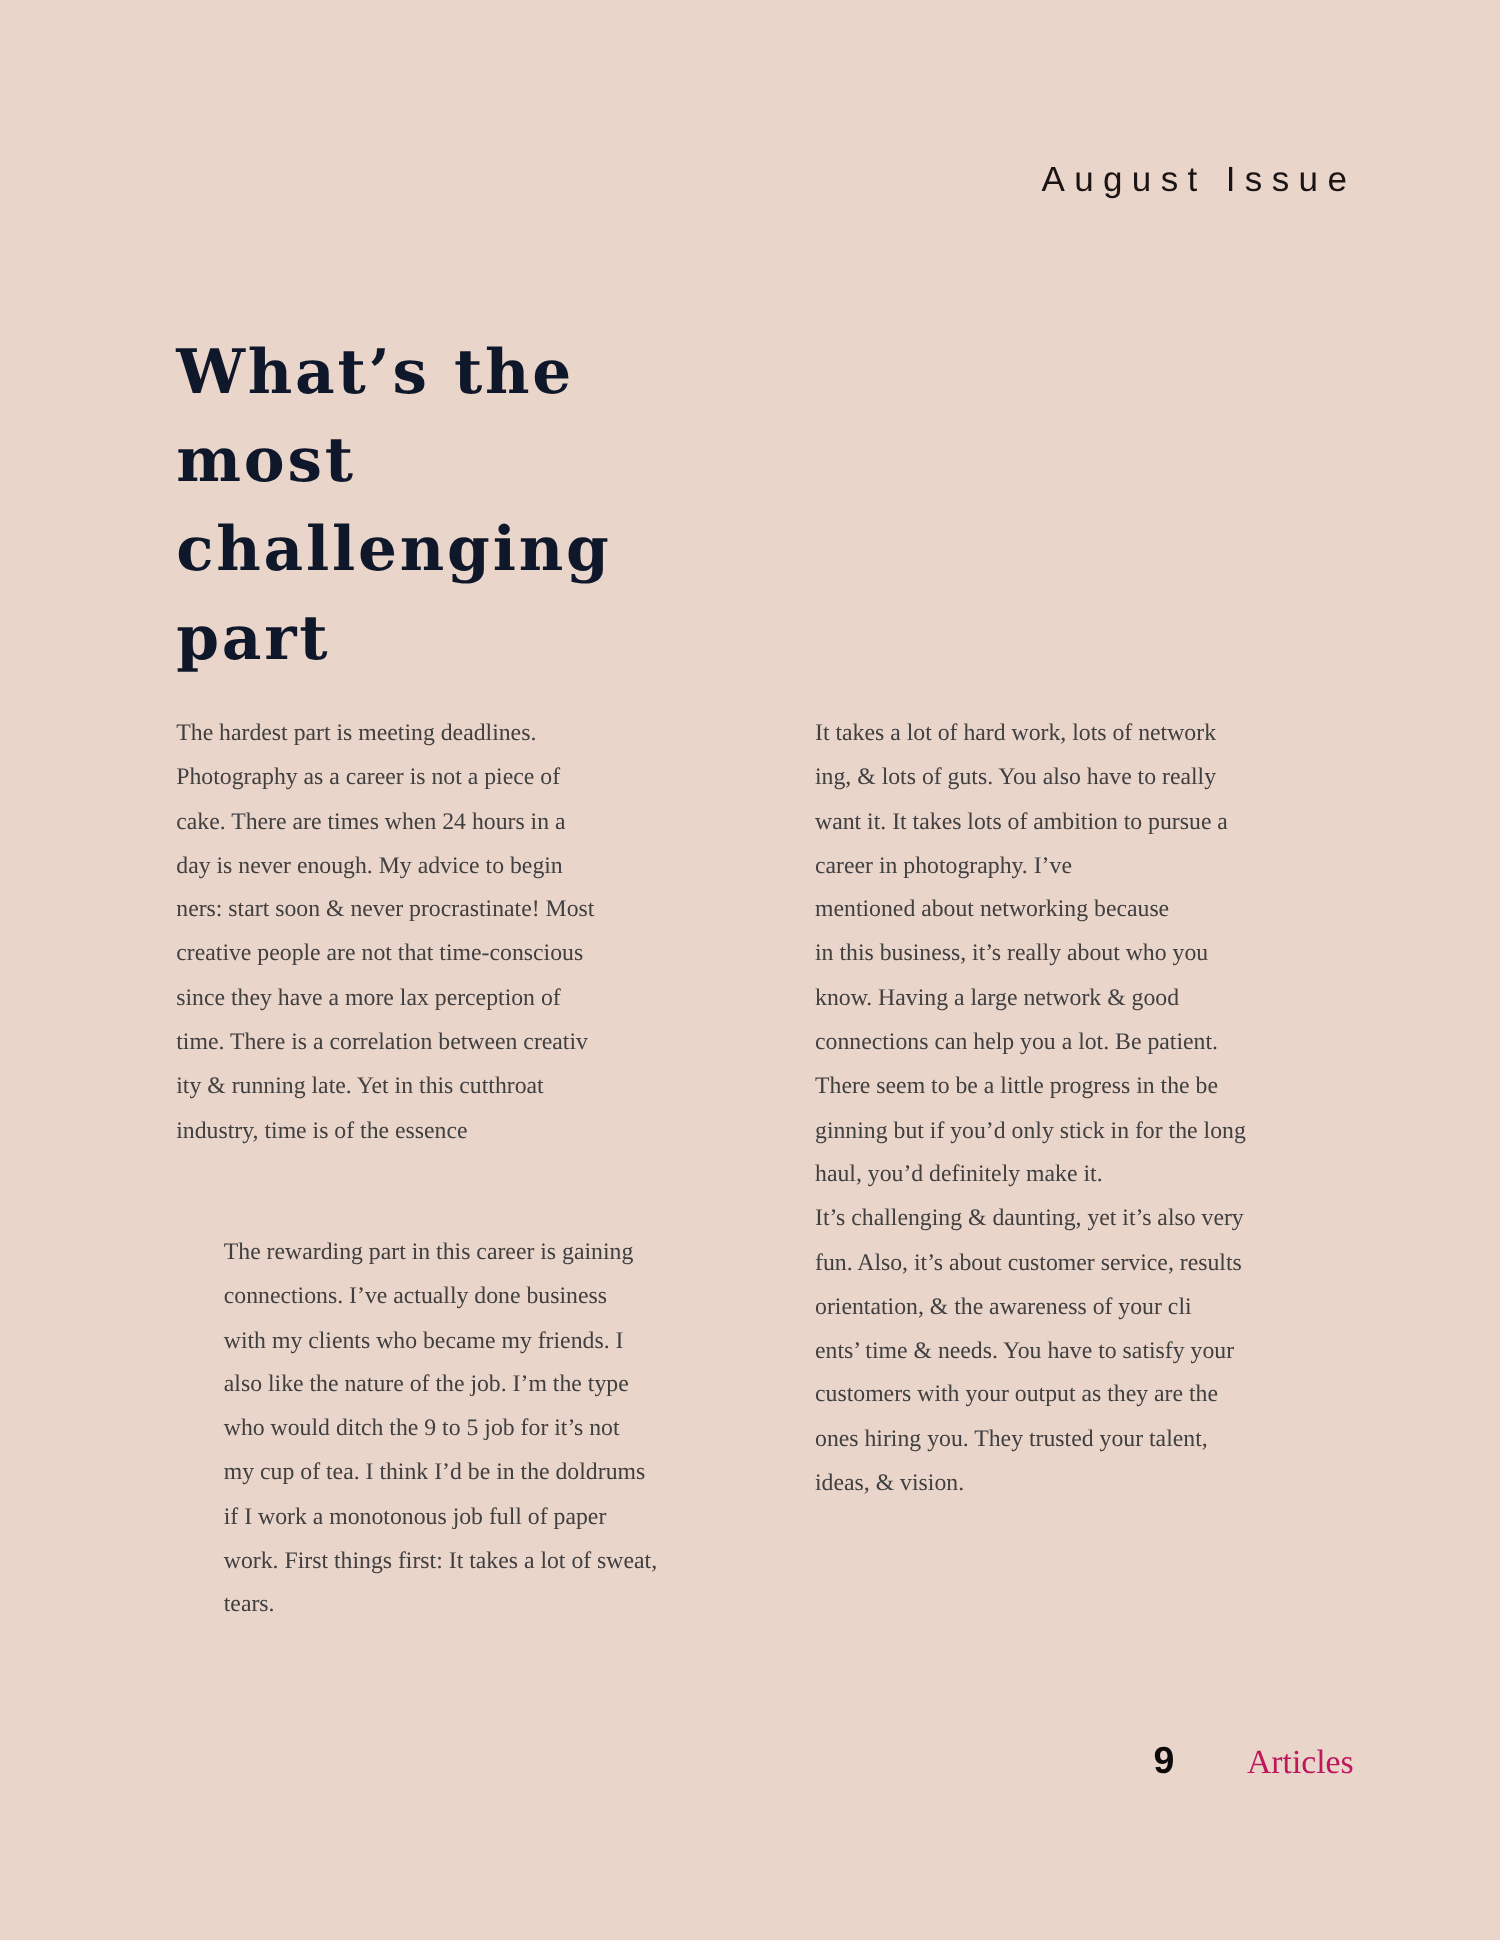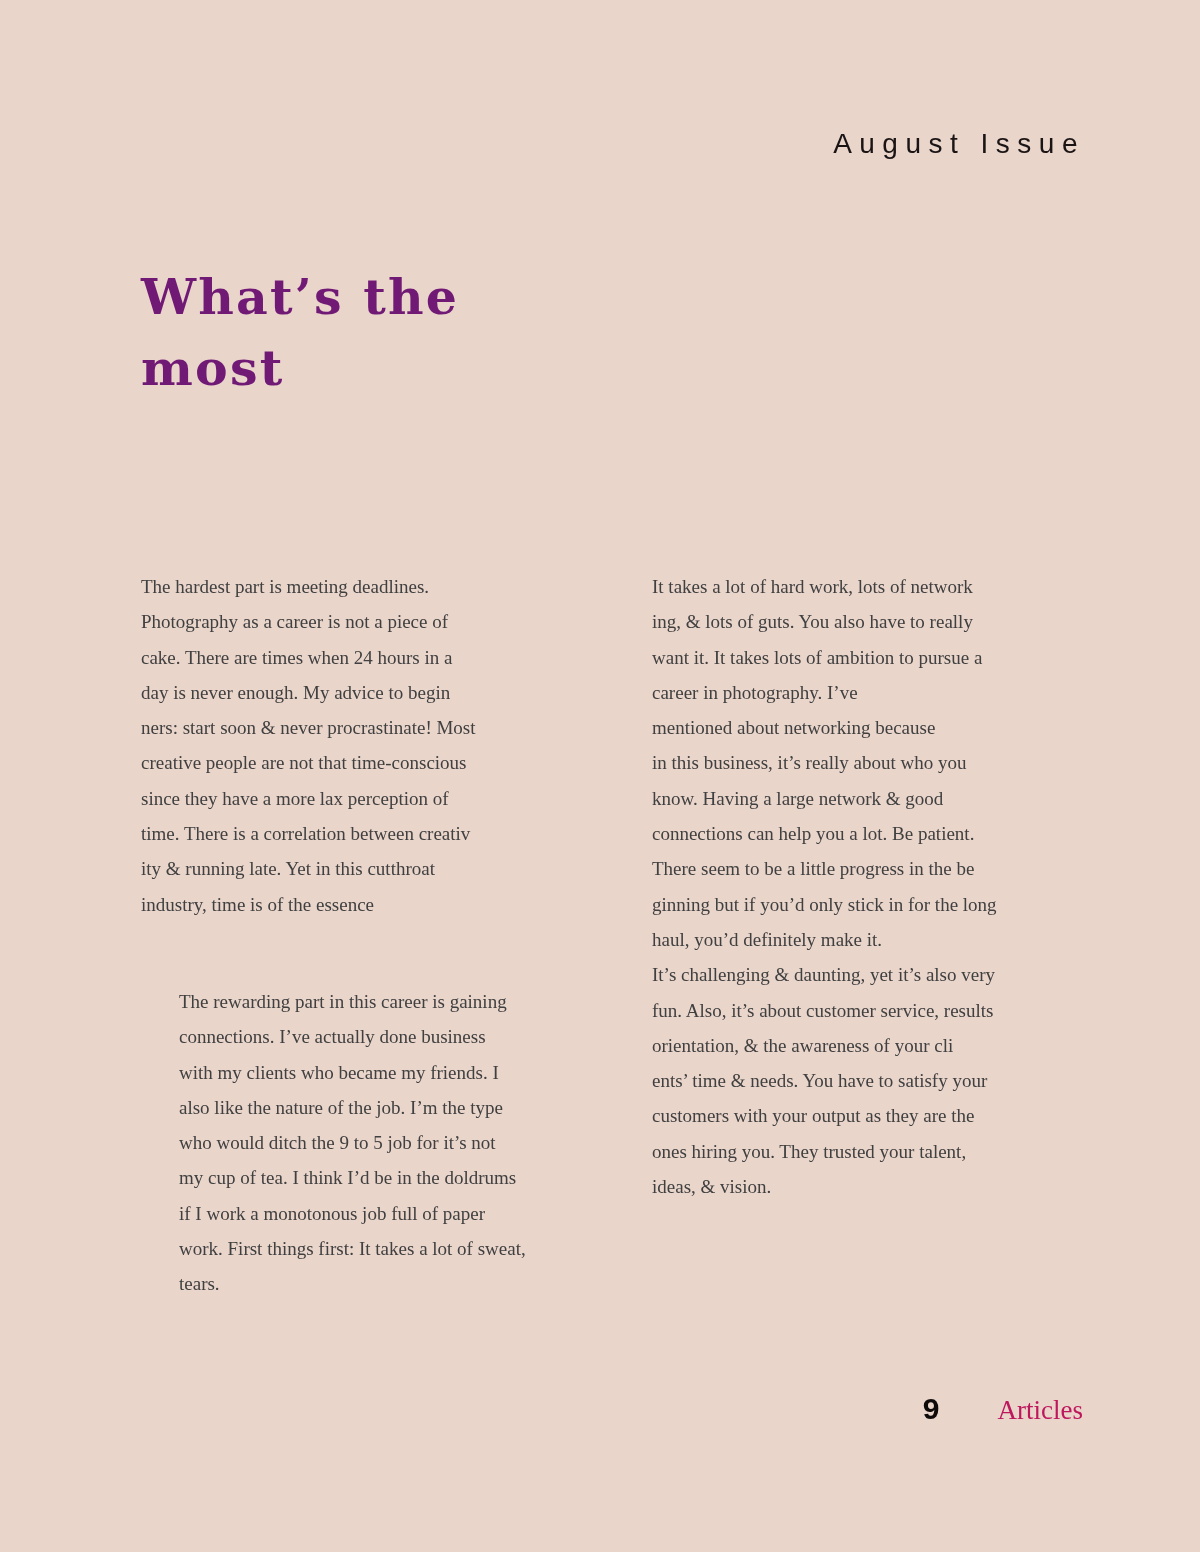--- a/index.html
+++ b/index.html
@@ -30,21 +30,21 @@
       position: absolute;
       left: 141px;
       top: 262px;
       width: 470px;
       margin: 0;
       font-family: "DejaVu Serif", serif;
       font-weight: bold;
       font-size: 49px;
       line-height: 71px;
       letter-spacing: 2.2px;
-      color: #701a75;
+      color: #0f172a;
     }
     .column {
       position: absolute;
       top: 569px;
       width: 440px;
       font-family: Liberation Serif, serif;
       font-size: 19px;
       line-height: 35.3px;
       color: #404040;
     }
@@ -75,21 +75,21 @@
       color: #be185d;
     }
   </style>
 </head>
 <body>
 
 <div class="issue-label">August Issue</div>
 
 <h1 class="headline">
   <span>What’s the most</span><br>
-  <br>
+  <span>challenging part</span><br>
   <br>
 </h1>
 
 <div class="column col-left">
   <p class="para-1">The hardest part is meeting deadlines.
 Photography as a career is not a piece of
 cake. There are times when 24 hours in a
 day is never enough. My advice to begin
 ners: start soon &amp; never procrastinate! Most
 creative people are not that time-conscious

